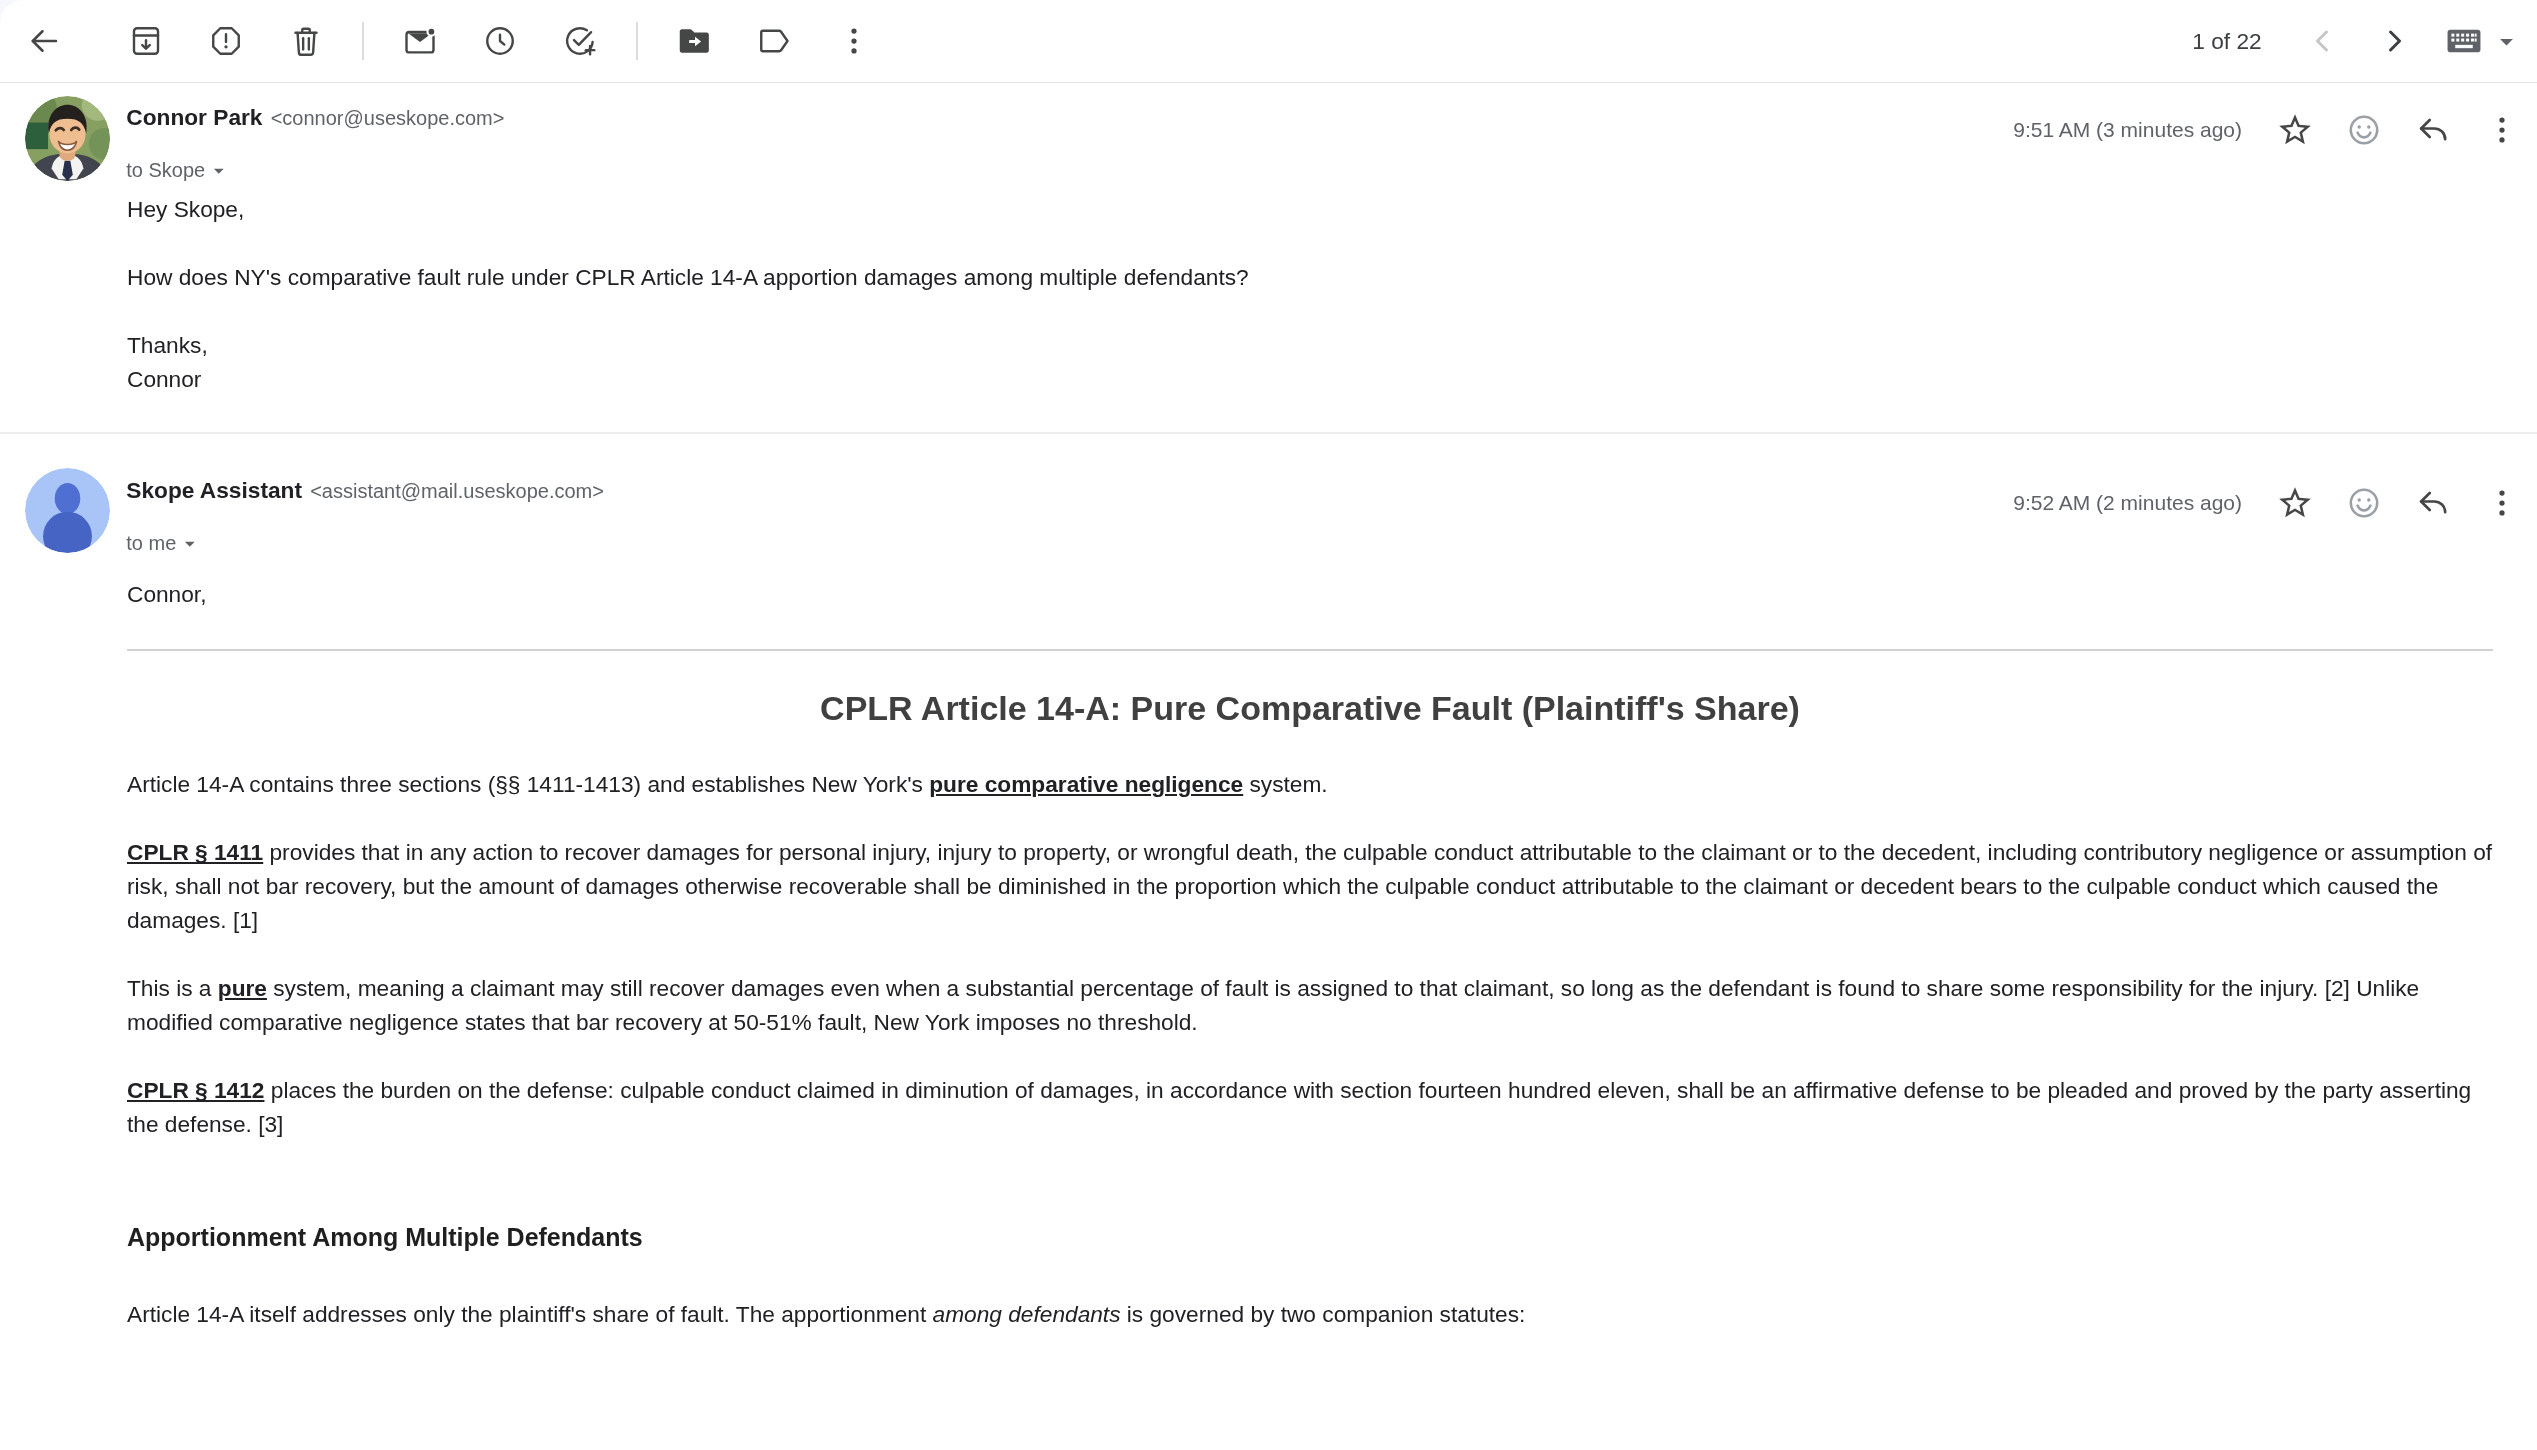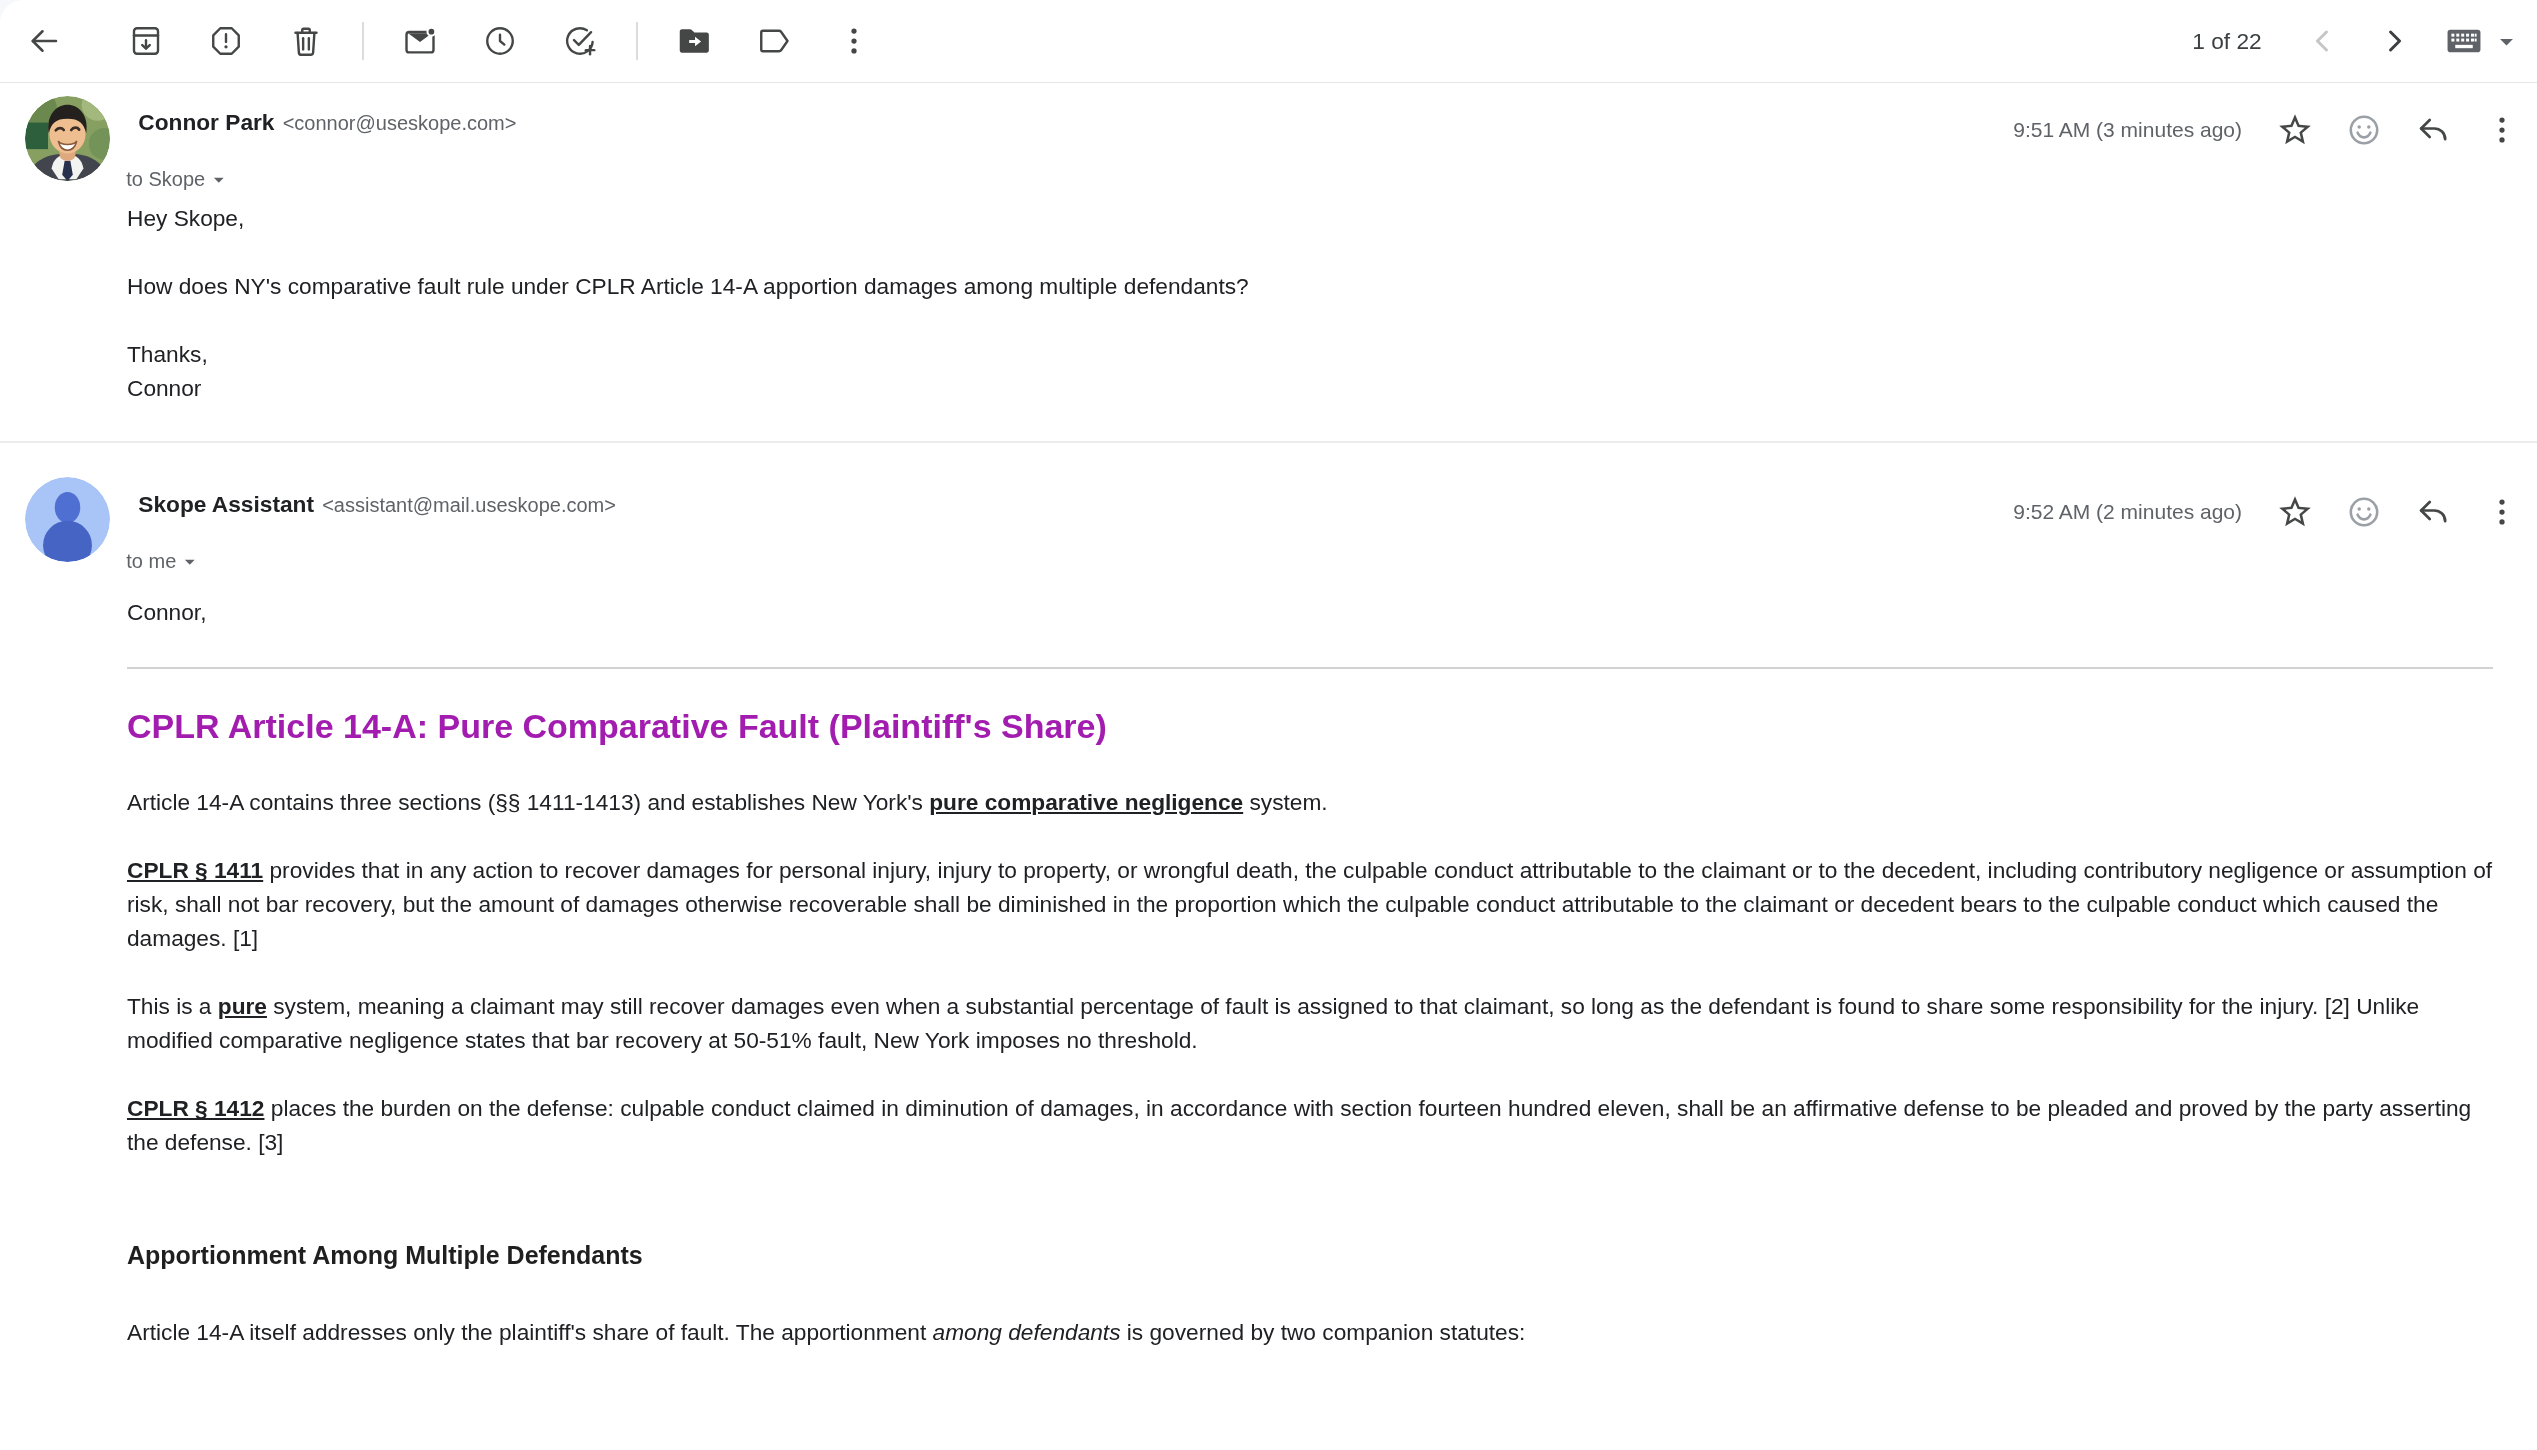--- a/index.html
+++ b/index.html
@@ -18,36 +18,36 @@
   .pagination{font-size:22.7px;color:#3c4043;margin-right:36px;white-space:nowrap;}
   .nav-btn{width:51px;height:51px;border:none;background:none;padding:0;border-radius:50%;
            display:flex;align-items:center;justify-content:center;cursor:pointer;flex:none;}
   .kbd-group{display:flex;align-items:center;margin-left:23.6px;cursor:pointer;}
   
   .email-header{display:flex;align-items:flex-start;padding:12.7px 12.7px 0 25px;}
   .email-header.second{padding-top:34px;}
   .avatar{width:85px;height:85px;border-radius:50%;margin-right:16.3px;flex:none;overflow:hidden;cursor:pointer;}
   .avatar svg{display:block;width:85px;height:85px;}
   .sender-block{flex:1;min-width:0;padding-top:7.3px;}
-  .sender-line{font-size:22.7px;font-weight:700;color:#202124;line-height:38px;margin-left:12px;}
+  .sender-line{font-size:22.7px;font-weight:700;color:#202124;line-height:29px;}
   .sender-line .addr{font-weight:400;font-size:20px;color:#5f6368;margin-left:8.2px;}
   .recipient{display:inline-flex;align-items:center;gap:1.8px;font-size:20px;color:#5f6368;
              margin-top:26px;cursor:pointer;}
   .header-right{display:flex;align-items:center;gap:22px;padding-top:11px;flex:none;}
   .timestamp{font-size:21px;color:#5f6368;white-space:nowrap;margin-right:7.3px;}
   .icon-btn{width:47px;height:47px;border:none;background:none;padding:0;border-radius:50%;
             display:flex;align-items:center;justify-content:center;cursor:pointer;flex:none;}
   
   .email-body{padding:9px 30px 36px 127px;font-size:22.7px;line-height:34px;color:#202124;}
   .email-body.assistant{padding:22px 45px 54px 127px;}
   .email-body p{margin:0 0 34px;}
   .email-body p:last-child{margin-bottom:0;}
   .email-sep{height:2.7px;background:#ececec;width:100%;}
   .msg-hr{border:none;border-top:2.7px solid #d2d2d2;margin:38px 0 0 0;}
-  h1.msg-h1{font-size:34px;line-height:42px;font-weight:700;margin:36px 0 38px;color:#a21caf;}
+  h1.msg-h1{font-size:34px;line-height:42px;font-weight:700;margin:36px 0 38px;color:#404040;text-align:center;}
   h2.msg-h2{font-size:25px;line-height:40px;font-weight:700;margin:76px 0 40px;color:#1f1f1f;}
   .b{font-weight:700;text-decoration:underline;}
   .i{font-style:italic;}
 </style>
 </head>
 <body>
 
 <div class="page">
 
   <div class="toolbar">

